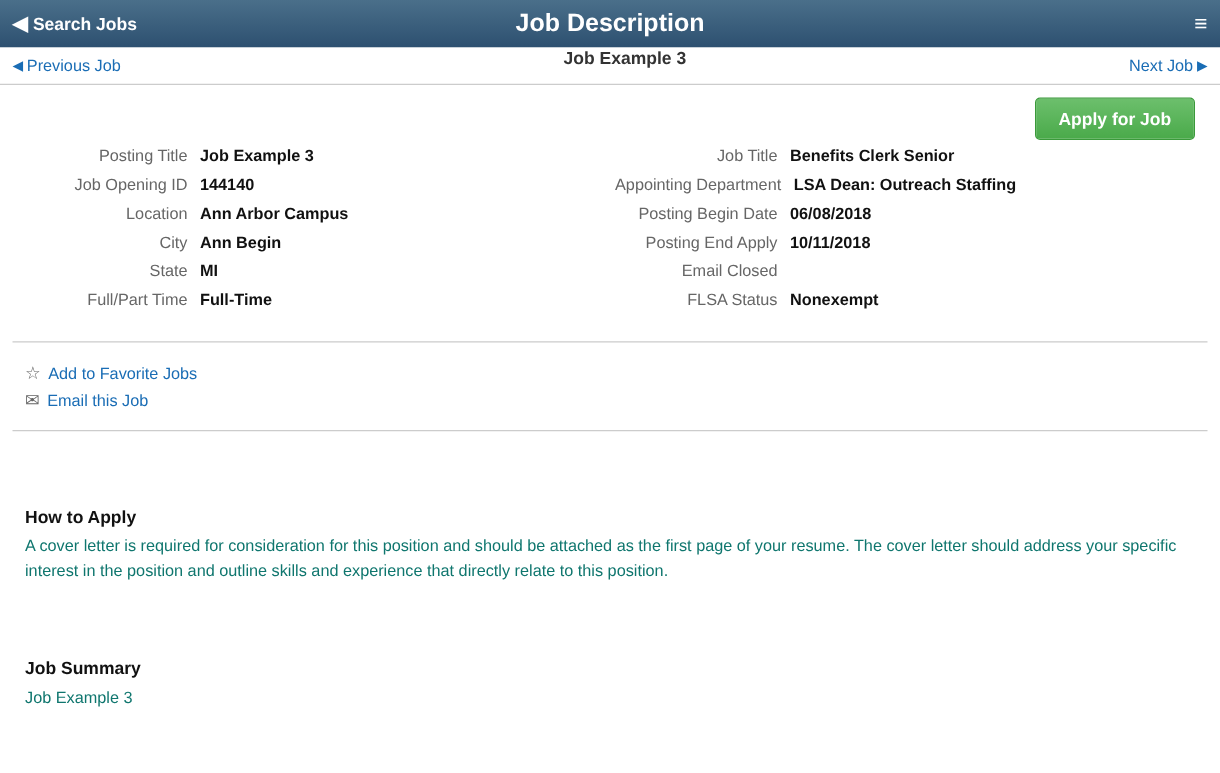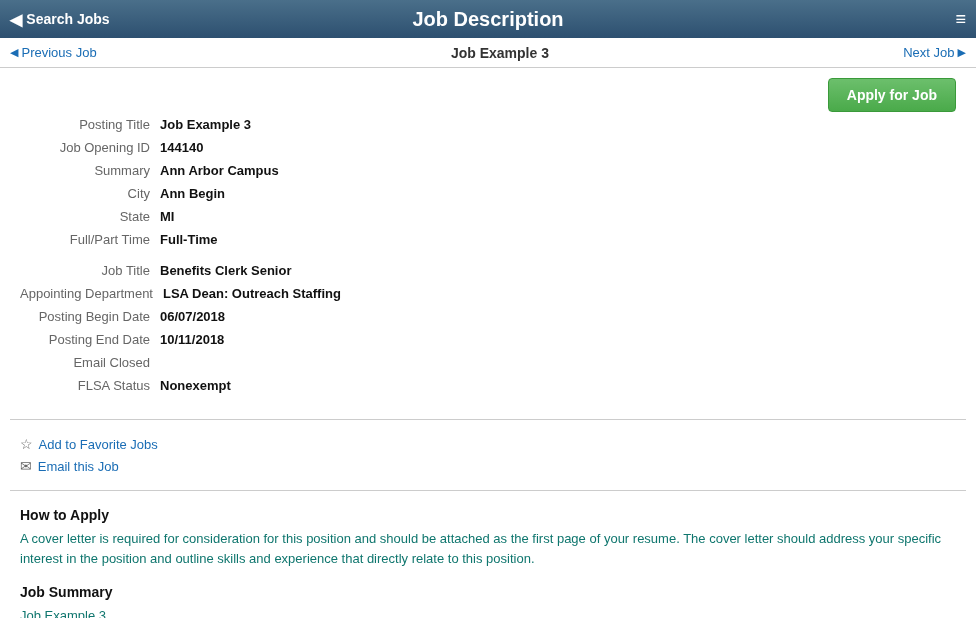--- a/index.html
+++ b/index.html
@@ -40,21 +40,20 @@
       font-size: 18px;
       cursor: pointer;
     }
 
     
     .nav-bar {
       background: white;
       border-bottom: 1px solid #ccc;
       height: 30px;
       display: flex;
-      align-items: center;
       justify-content: space-between;
       padding: 0 10px;
     }
     .nav-prev, .nav-next {
       color: #1a6db5;
       font-size: 13px;
       cursor: pointer;
       display: flex;
       align-items: center;
       gap: 3px;
@@ -91,21 +90,20 @@
       font-size: 14px;
       font-weight: bold;
       cursor: pointer;
     }
 
     
     .job-info-grid {
       display: flex;
       padding: 0 20px 10px 20px;
       gap: 8px;
-      flex-direction: column;
     }
     .job-info-left, .job-info-right {
       flex: 1;
     }
     .info-row {
       display: flex;
       margin-bottom: 8px;
       align-items: flex-start;
     }
     .info-label {
@@ -152,20 +150,21 @@
 
     
     .section {
       padding: 8px 20px;
     }
     .section-title {
       font-weight: bold;
       font-size: 14px;
       color: #111;
       margin-bottom: 6px;
+      margin-top: 44px;
     }
     .section-text {
       font-size: 13px;
       color: #0f766e;
       line-height: 1.5;
     }
 
     
     .tri-left::before { content: '◀'; font-size: 11px; }
     .tri-right::after { content: '▶'; font-size: 11px; }
@@ -208,21 +207,21 @@
     <div class="job-info-left">
       <div class="info-row">
         <span class="info-label">Posting Title</span>
         <span class="info-value">Job Example 3</span>
       </div>
       <div class="info-row">
         <span class="info-label">Job Opening ID</span>
         <span class="info-value">144140</span>
       </div>
       <div class="info-row">
-        <span class="info-label">Summary</span>
+        <span class="info-label">Location</span>
         <span class="info-value">Ann Arbor Campus</span>
       </div>
       <div class="info-row">
         <span class="info-label">City</span>
         <span class="info-value">Ann Begin</span>
       </div>
       <div class="info-row">
         <span class="info-label">State</span>
         <span class="info-value">MI</span>
       </div>
@@ -236,24 +235,24 @@
       <div class="info-row">
         <span class="info-label">Job Title</span>
         <span class="info-value">Benefits Clerk Senior</span>
       </div>
       <div class="info-row">
         <span class="info-label" style="text-align:left;">Appointing Department</span>
         <span class="info-value">LSA Dean: Outreach Staffing</span>
       </div>
       <div class="info-row">
         <span class="info-label">Posting Begin Date</span>
-        <span class="info-value">06/07/2018</span>
-      </div>
-      <div class="info-row">
-        <span class="info-label">Posting End Date</span>
+        <span class="info-value">06/08/2018</span>
+      </div>
+      <div class="info-row">
+        <span class="info-label">Posting End Apply</span>
         <span class="info-value">10/11/2018</span>
       </div>
       <div class="info-row">
         <span class="info-label">Email Closed</span>
         <span class="info-value"></span>
       </div>
       <div class="info-row">
         <span class="info-label">FLSA Status</span>
         <span class="info-value">Nonexempt</span>
       </div>

